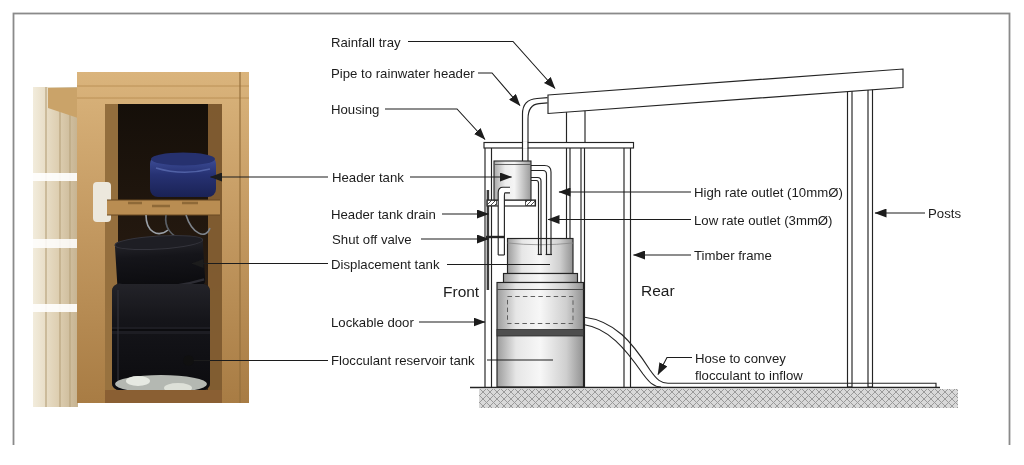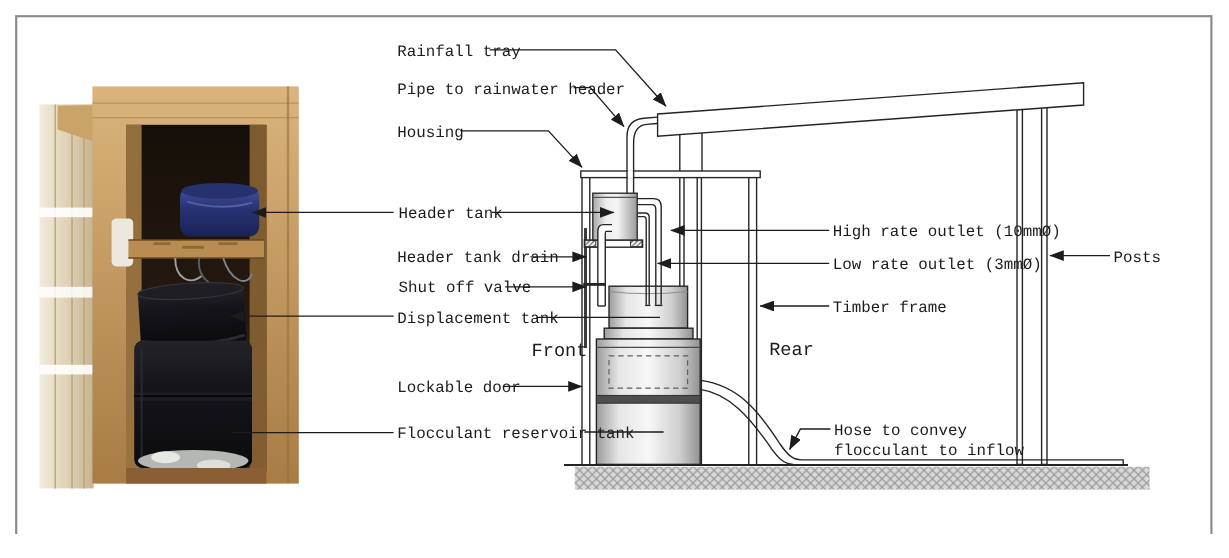--- a/index.html
+++ b/index.html
@@ -1,17 +1,17 @@
 <!DOCTYPE html>
 <html><head>
 <meta charset="utf-8">
 <style>
   html,body{margin:0;padding:0;background:#ffffff;}
   .stage{position:relative;width:1024px;height:445px;background:#ffffff;overflow:hidden;
-         font-family:Liberation Mono, monospace;}
+         font-family:Liberation Sans, sans-serif;}
   svg{position:absolute;left:0;top:0;}
   text{fill:#1c1c1c;}
   .lbl{font-size:13.2px;}
   .view{font-size:15.5px;}
   .ldr{stroke:#1c1c1c;stroke-width:1.1;fill:none;}
   .ln{stroke:#242424;stroke-width:1.15;fill:none;}
   .lnw{stroke:#242424;stroke-width:1.15;fill:#ffffff;}
 </style>
 </head>
 <body>

